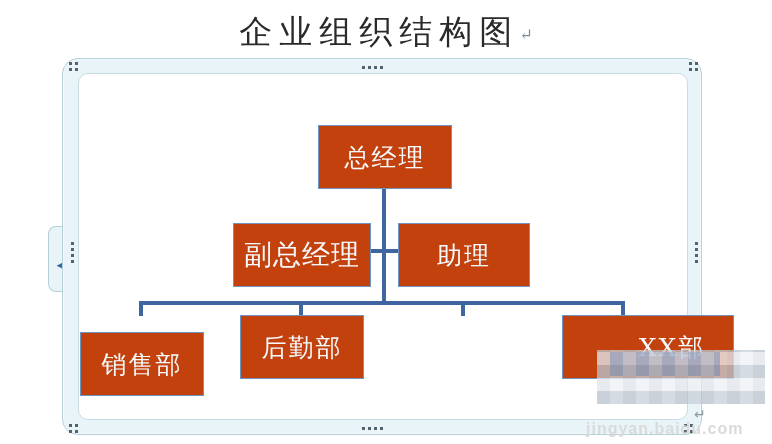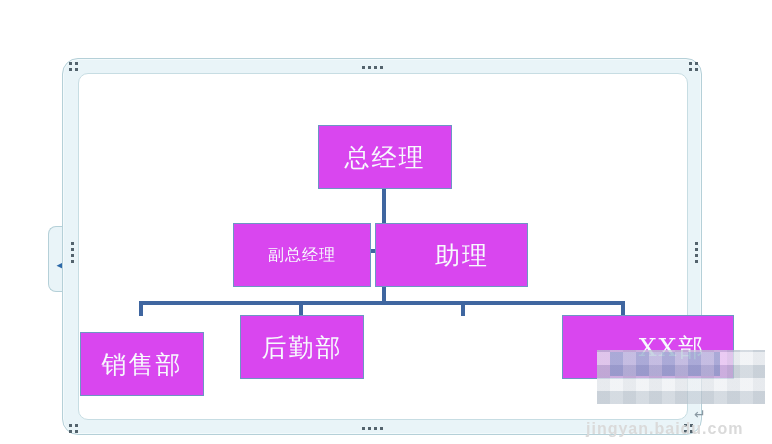--- a/index.html
+++ b/index.html
@@ -45,27 +45,27 @@
     position:absolute;left:48px;top:226px;width:28px;height:64px;
     background:#e9f4f8;border:1px solid #b5d0d8;border-right:none;
     border-radius:8px 0 0 8px;z-index:0;
     display:flex;flex-direction:column;align-items:center;justify-content:center;gap:2px;
   }
   .tab-tri{font-size:9px;line-height:10px;color:#2d69a8;font-family:"DejaVu Sans",sans-serif;}
   .tri-right{margin-left:6px;}
   .tri-left{margin-right:6px;}
   
   .node{
-    position:absolute;background:#d946ef;border:1px solid #6d95c4;
+    position:absolute;background:#c2410c;border:1px solid #6d95c4;
     color:#f7fafd;display:flex;align-items:center;justify-content:center;
     font-size:25px;letter-spacing:2px;z-index:4;
   }
   .n-gm   {left:318px;top:125px;width:132px;height:62px;}
-  .n-dgm  {left:233px;top:223px;width:136px;height:62px;font-size:16px;letter-spacing:1px;}
-  .n-asst {left:375px;top:223px;width:130px;height:62px;padding-left:21px;}
+  .n-dgm  {left:233px;top:223px;width:136px;height:62px;font-size:28px;letter-spacing:1px;}
+  .n-asst {left:398px;top:223px;width:130px;height:62px;}
   .n-sales{left:80px; top:315px;width:122px;height:62px;margin-top:17px;}
   .n-logi {left:240px;top:315px;width:122px;height:62px;}
   .n-mou  {left:402px;top:315px;width:122px;height:62px;}
   .n-xx   {left:562px;top:315px;width:122px;height:62px;padding-left:48px;}
   
   .conn{position:absolute;background:#3f66a0;z-index:3;}
   .c-trunk{left:382px;top:187px;width:4px;height:116px;}
   .c-cross{left:365px;top:249px;width:36px;height:4px;}
   .c-bus  {left:139px;top:301px;width:486px;height:4px;border-radius:3px 3px 0 0;}
   .c-s1{left:139px;top:301px;width:4px;height:15px;}
@@ -89,20 +89,23 @@
     position:absolute;left:586px;top:420px;width:180px;z-index:8;
     font-family:"Liberation Sans", sans-serif;font-weight:bold;
     font-size:16px;letter-spacing:1px;color:#dadada;
   }
 </style>
 </head>
 <body>
 
 <div class="stage">
 
+  <div class="doc-title">
+    <span>企业组织结构图</span><span class="pilcrow">↵</span>
+  </div>
 
   <div class="pane-tab">
     <span class="tab-tri tri-right">▶</span>
     <span class="tab-tri tri-left">◀</span>
   </div>
 
   <div class="sel-frame"></div>
   <div class="inner-canvas"></div>
 
   <span class="dot d-corner h-tl"></span>

